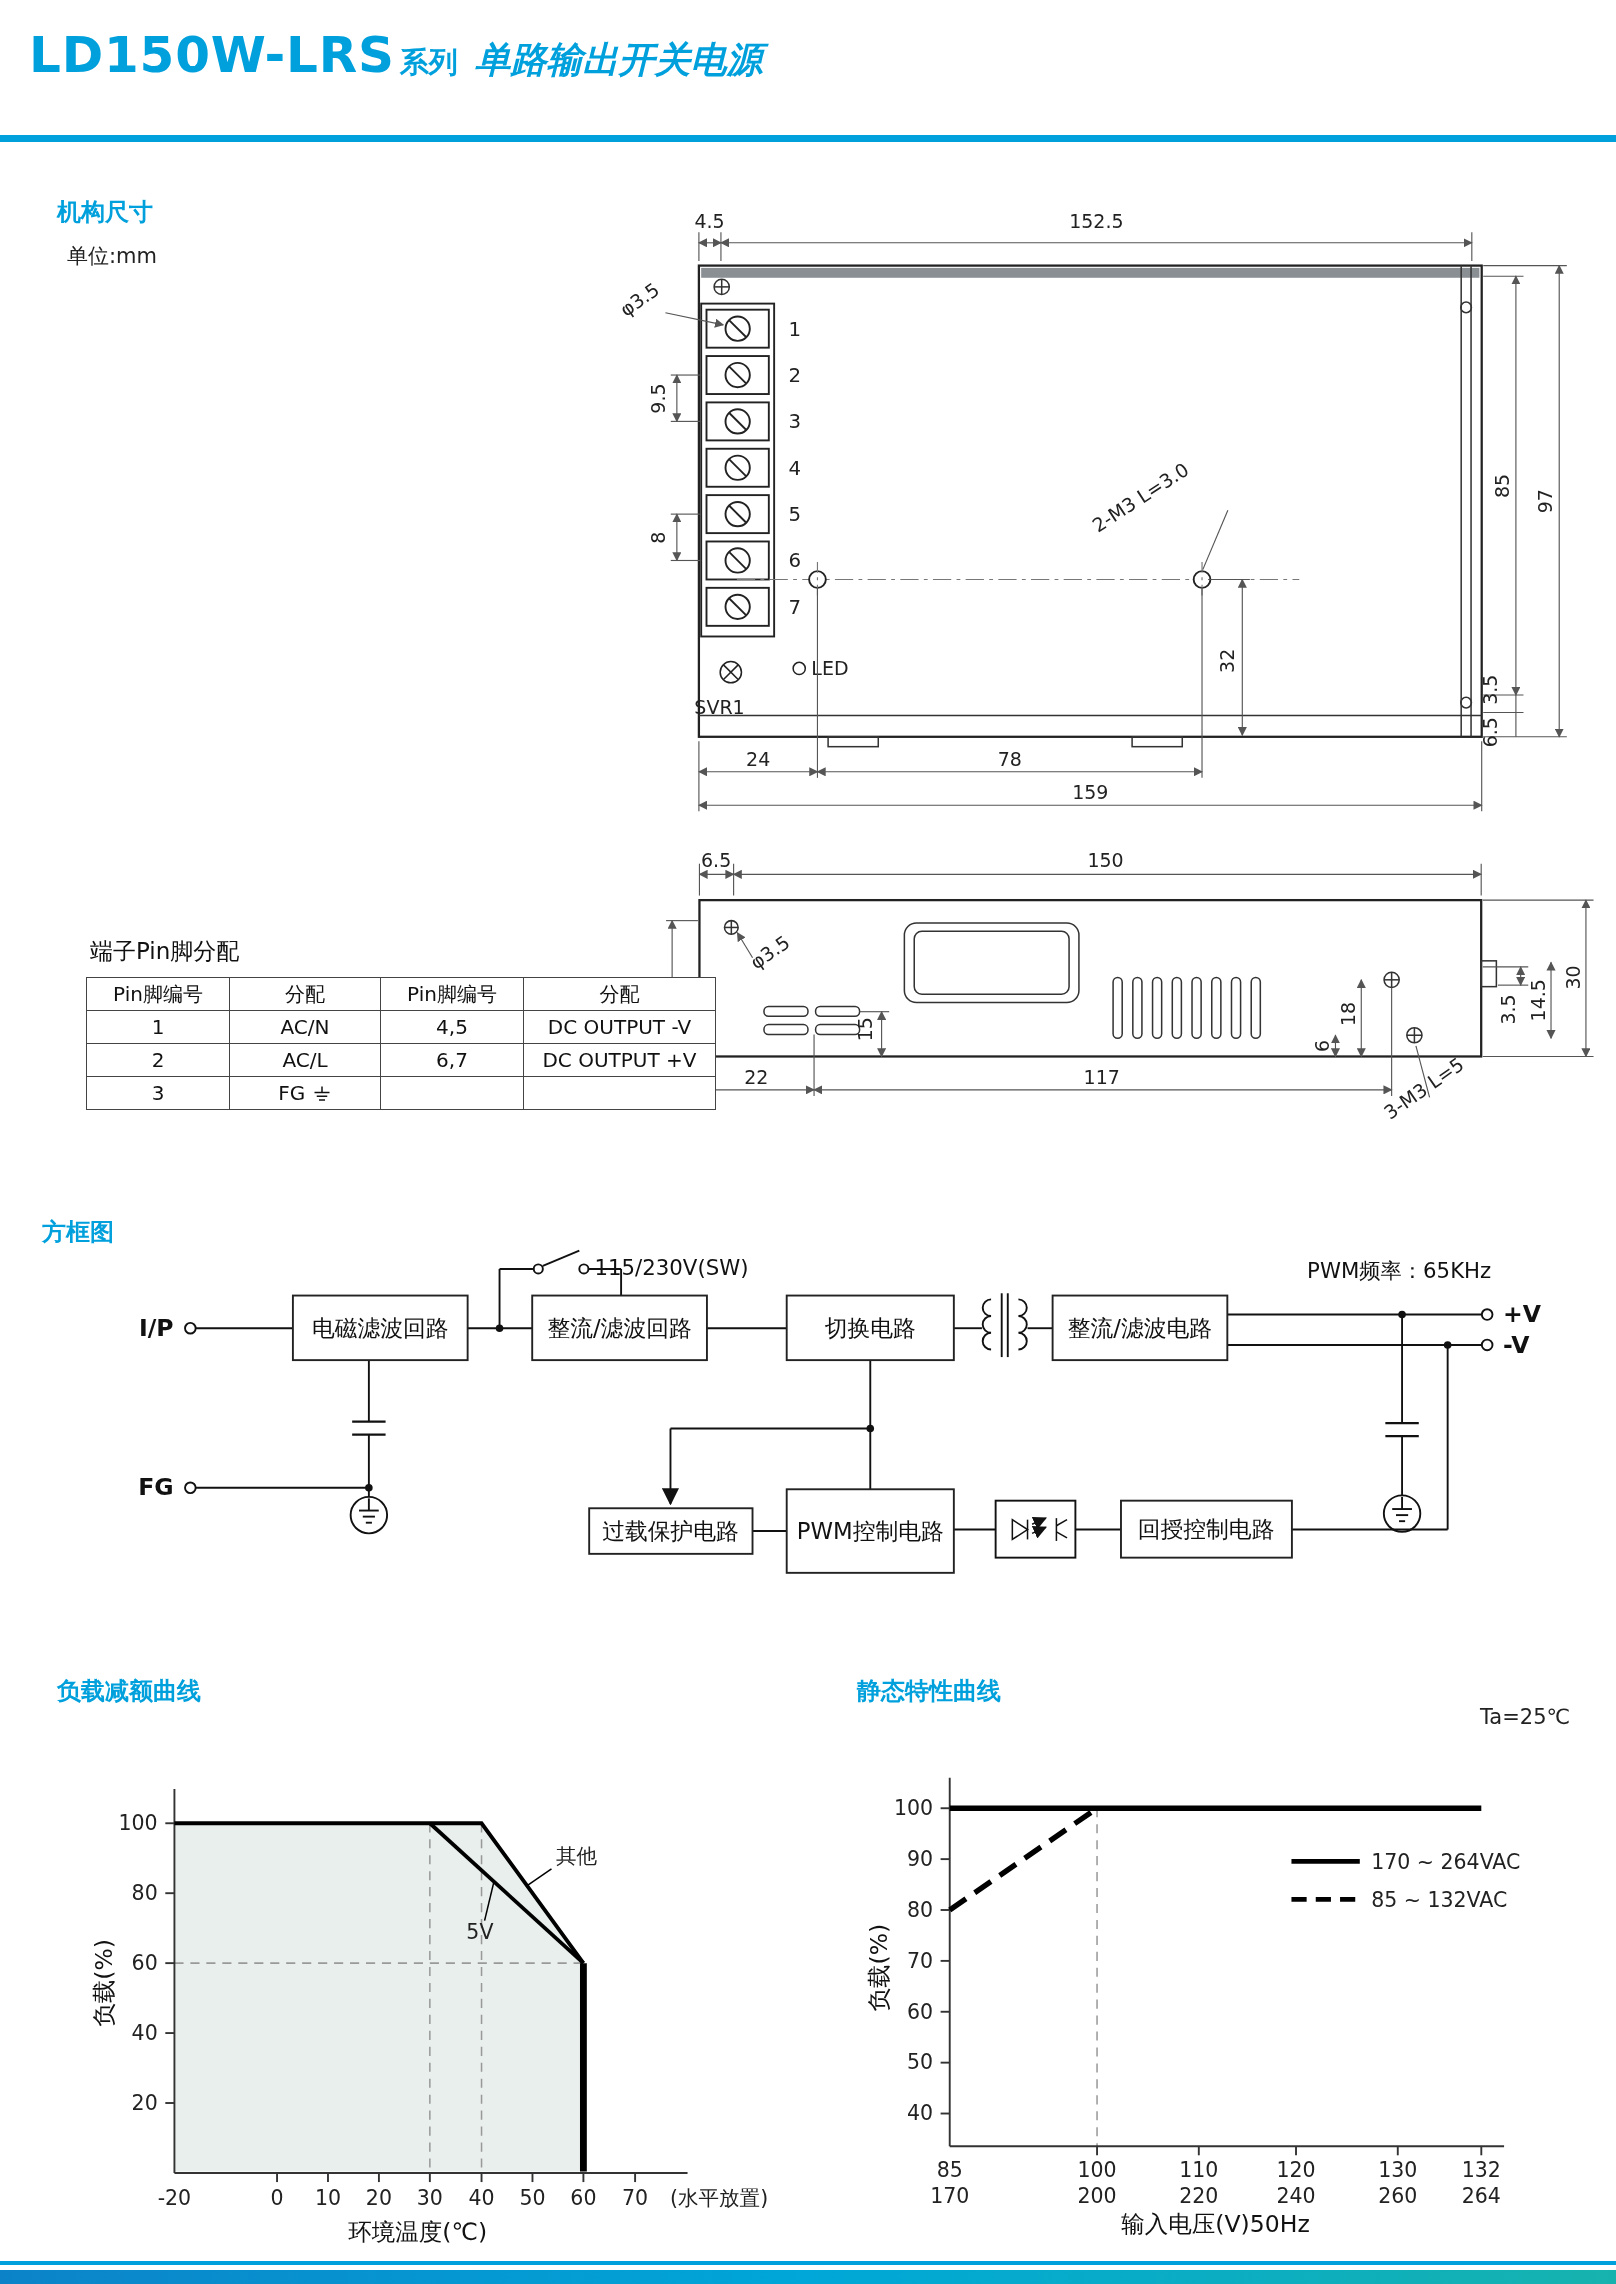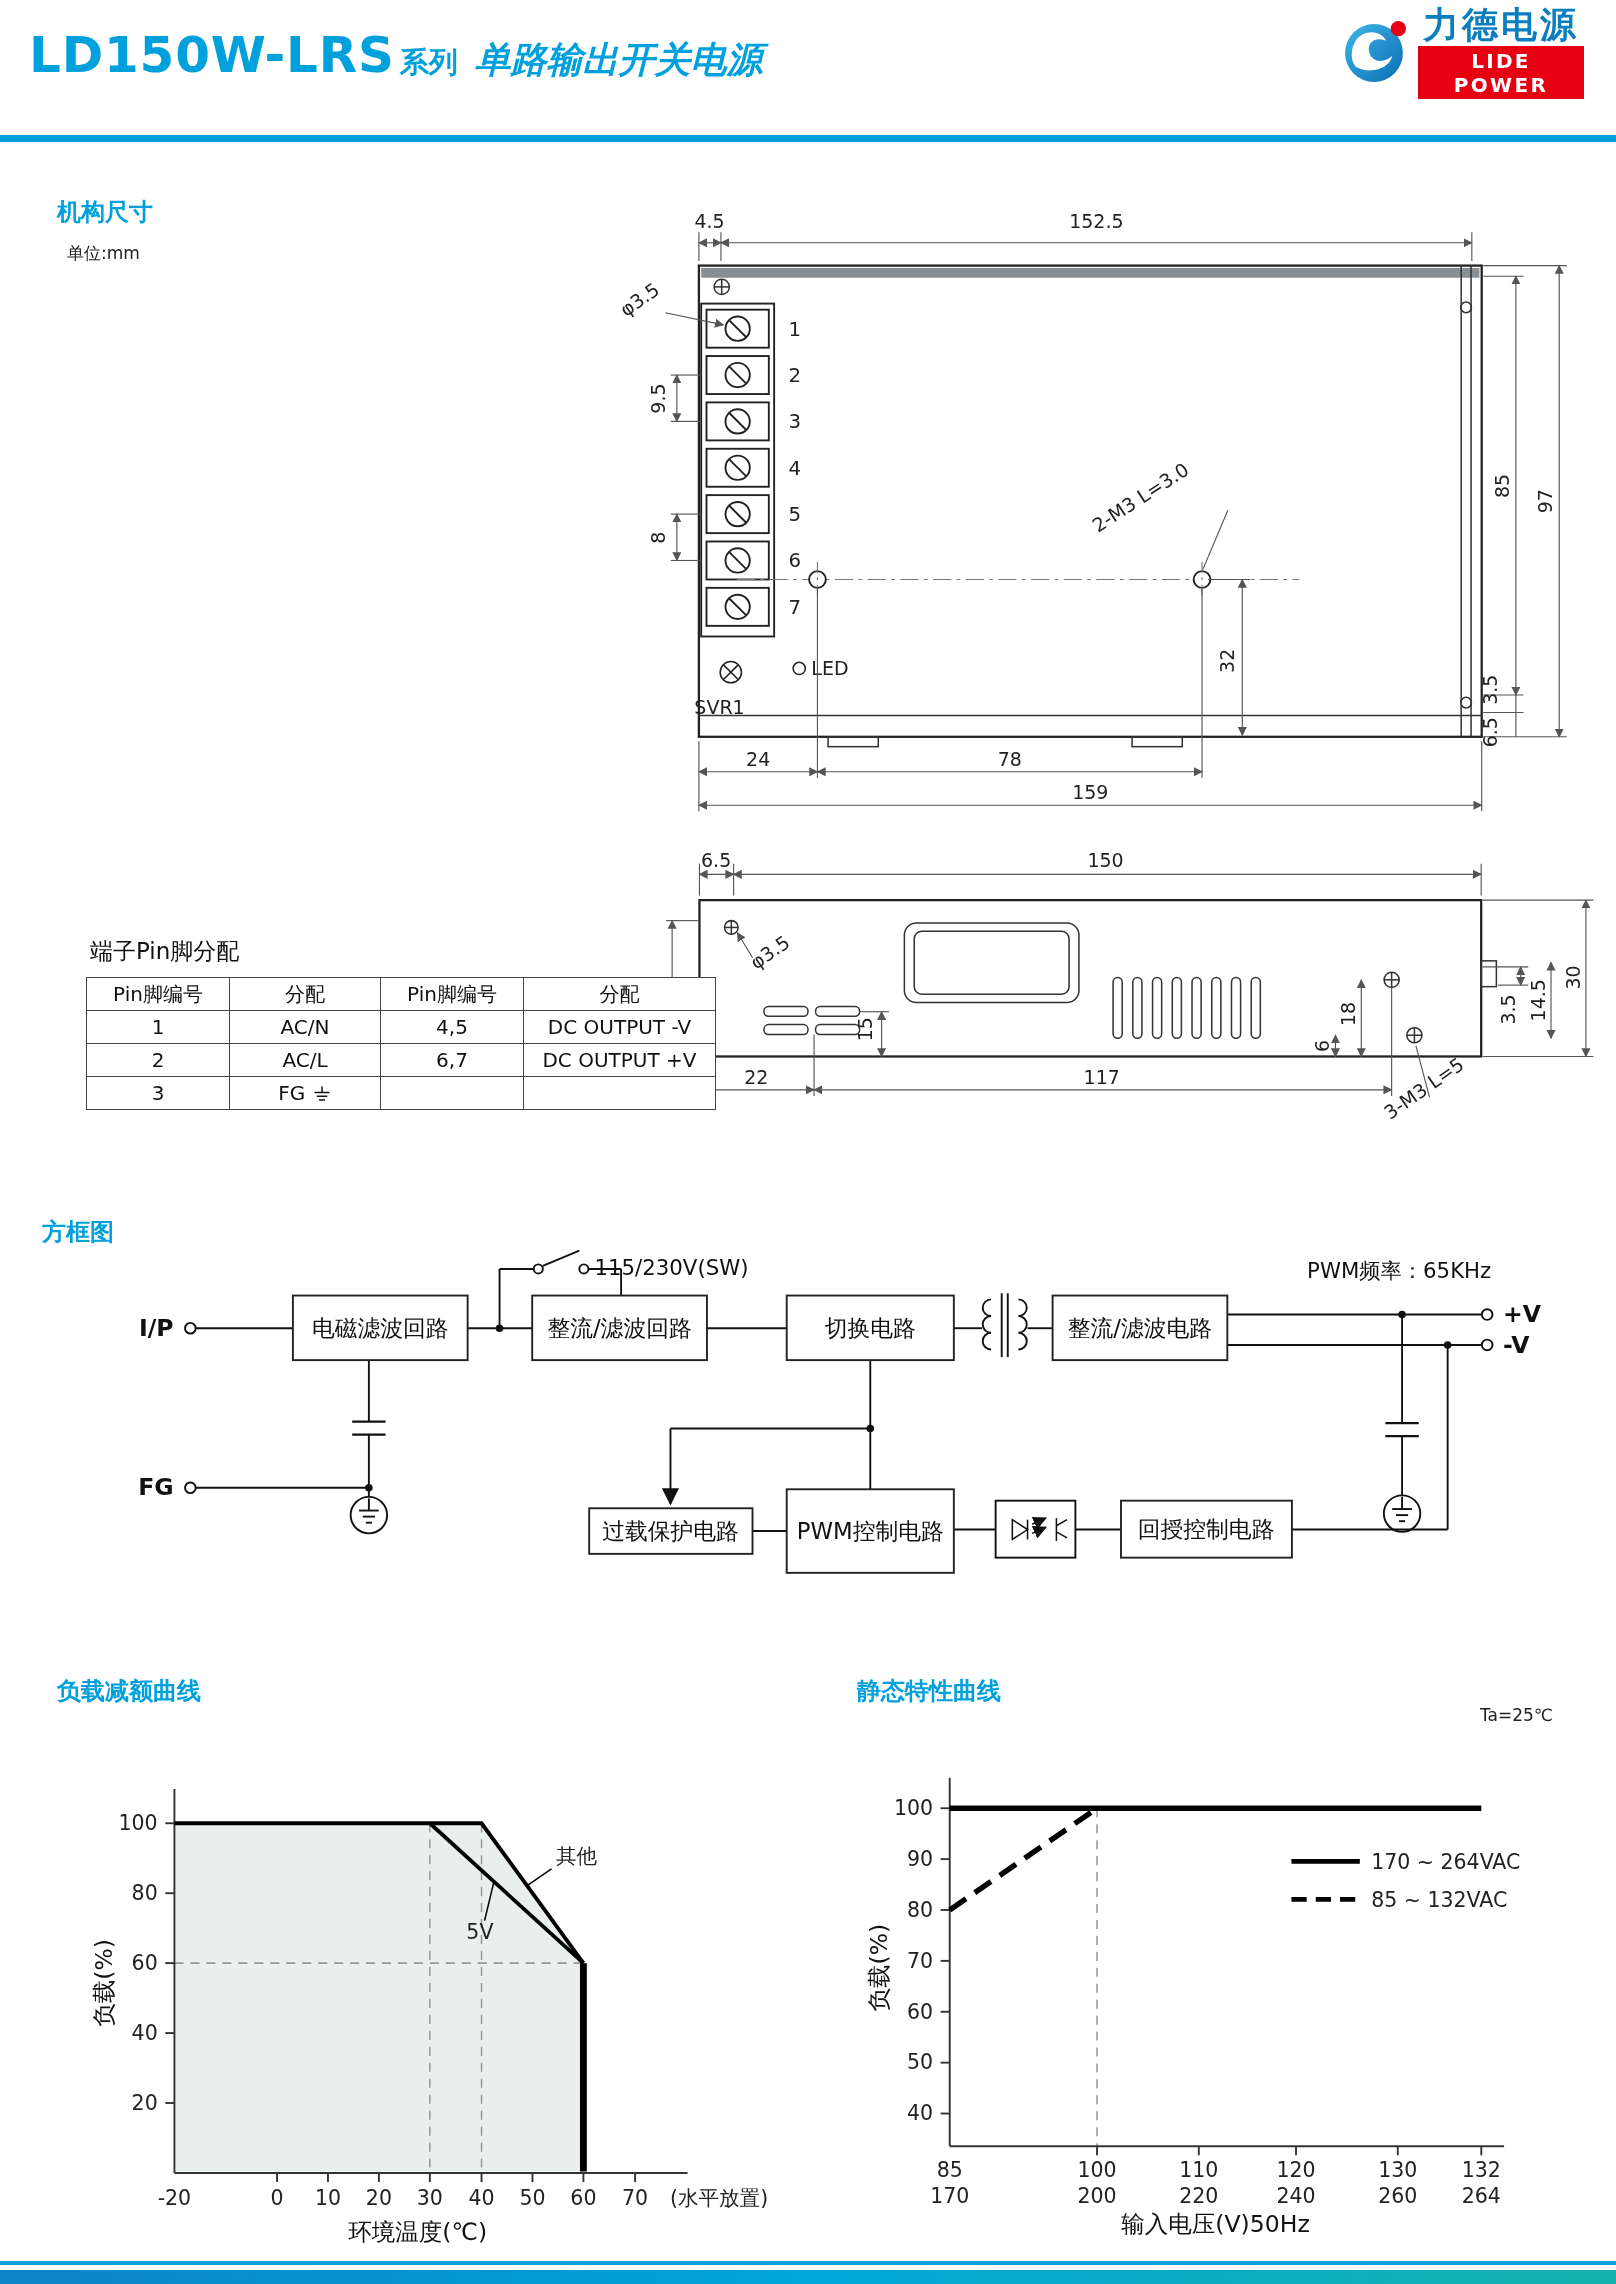--- a/index.html
+++ b/index.html
@@ -12,21 +12,21 @@
   .t-series {font-size:29px; font-weight:bold; color:#00a0dc; margin-left:5px;}
   .t-sub {font-size:36px; font-weight:bold; color:#00a0dc; margin-left:16.7px;font-style:italic;}
   .header-rule {left:0; top:135px; width:1616px; height:6.8px; background:#00a0dc;}
   .logo {right:32px; top:4.6px; display:flex; align-items:center; gap:9px;}
   .logo-text {display:flex; flex-direction:column; align-items:center;}
   .brand-cn {font-size:36px; font-weight:bold; color:#0b7ec0; letter-spacing:3px; line-height:1.1;}
   .brand-en {margin-top:2.3px; background:#e60012; color:#fff; font-size:20px; font-weight:bold;
              text-align:center; padding:2.3px 7.6px; letter-spacing:2.3px; width:166px; box-sizing:border-box;}
   
   .sec-heading {font-size:24px; font-weight:bold; color:#00a0dc;}
-  .sub-note {font-size:17px; color:#222;}
+  .sub-note {font-size:21px; color:#222;}
   .black-heading {font-size:23px; color:#111;}
   
   .pin-table {border-collapse:collapse; background:#fff;}
   .pin-table td {border:1.5px solid #444; font-size:20px; text-align:center; height:32px; padding:0 14px; color:#111;}
   .pin-table .c1{width:114px}.pin-table .c2{width:122px}.pin-table .c3{width:114px}.pin-table .c4{width:163px}
   
   svg text {font-family:"DejaVu Sans","Liberation Sans",sans-serif; fill:#222;}
   .dimtxt {font-size:25px;}
   .pintxt {font-size:26px;}
   .blocktxt {font-size:30px; fill:#111;}
@@ -43,37 +43,20 @@
 <body>
 
 <div class="page">
 
   <div class="abs title-row">
     <span class="t-main">LD150W-LRS</span>
     <span class="t-series">系列</span>
     <span class="t-sub">单路输出开关电源</span>
   </div>
 
-  <div class="abs logo">
-    <svg width="67" height="67" viewBox="0 0 88 88">
-      <defs>
-        <linearGradient id="lg" x1="0" y1="0" x2="1" y2="1">
-          <stop offset="0" stop-color="#3fb6e8"></stop>
-            <stop offset="1" stop-color="#0a6db4"></stop>
-        </linearGradient>
-      </defs>
-      <circle cx="42" cy="46" r="38" fill="url(#lg)"></circle>
-      <path d="M18,64 C34,74 62,68 66,50 C54,60 40,58 36,46 C32,32 44,24 58,30 C50,14 26,16 18,30 C11,41 11,56 18,64 Z" fill="#ffffff"></path>
-      <circle cx="74" cy="14" r="10" fill="#e60012"></circle>
-    </svg>
-    <div class="logo-text">
-      <div class="brand-cn">力德电源</div>
-      <div class="brand-en">LIDE POWER</div>
-    </div>
-  </div>
 
   <div class="abs header-rule"></div>
 
   <div class="abs sec-heading" style="left:57px; top:196px;">机构尺寸</div>
   <div class="abs sub-note" style="left:67px; top:242px;">单位:mm</div>
 
   <svg class="abs" style="left:600px; top:182px;" width="1011" height="646" viewBox="0 0 1330 850">
     <defs>
       <marker id="ar1" viewBox="0 0 10 10" refX="9" refY="5" markerWidth="8" markerHeight="8" orient="auto-start-reverse">
         <path d="M0,0 L10,5 L0,10 z" fill="#555"></path>

